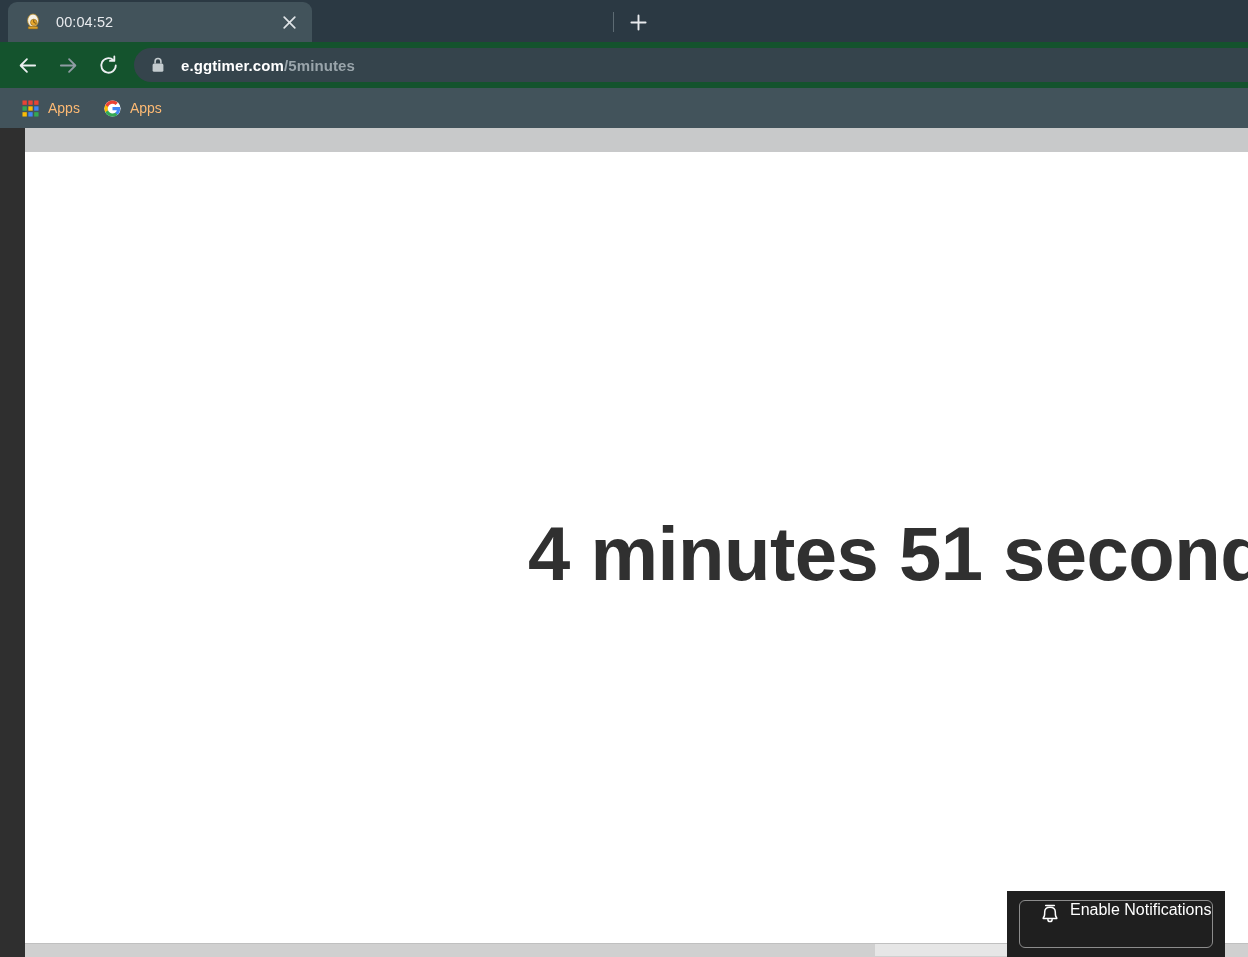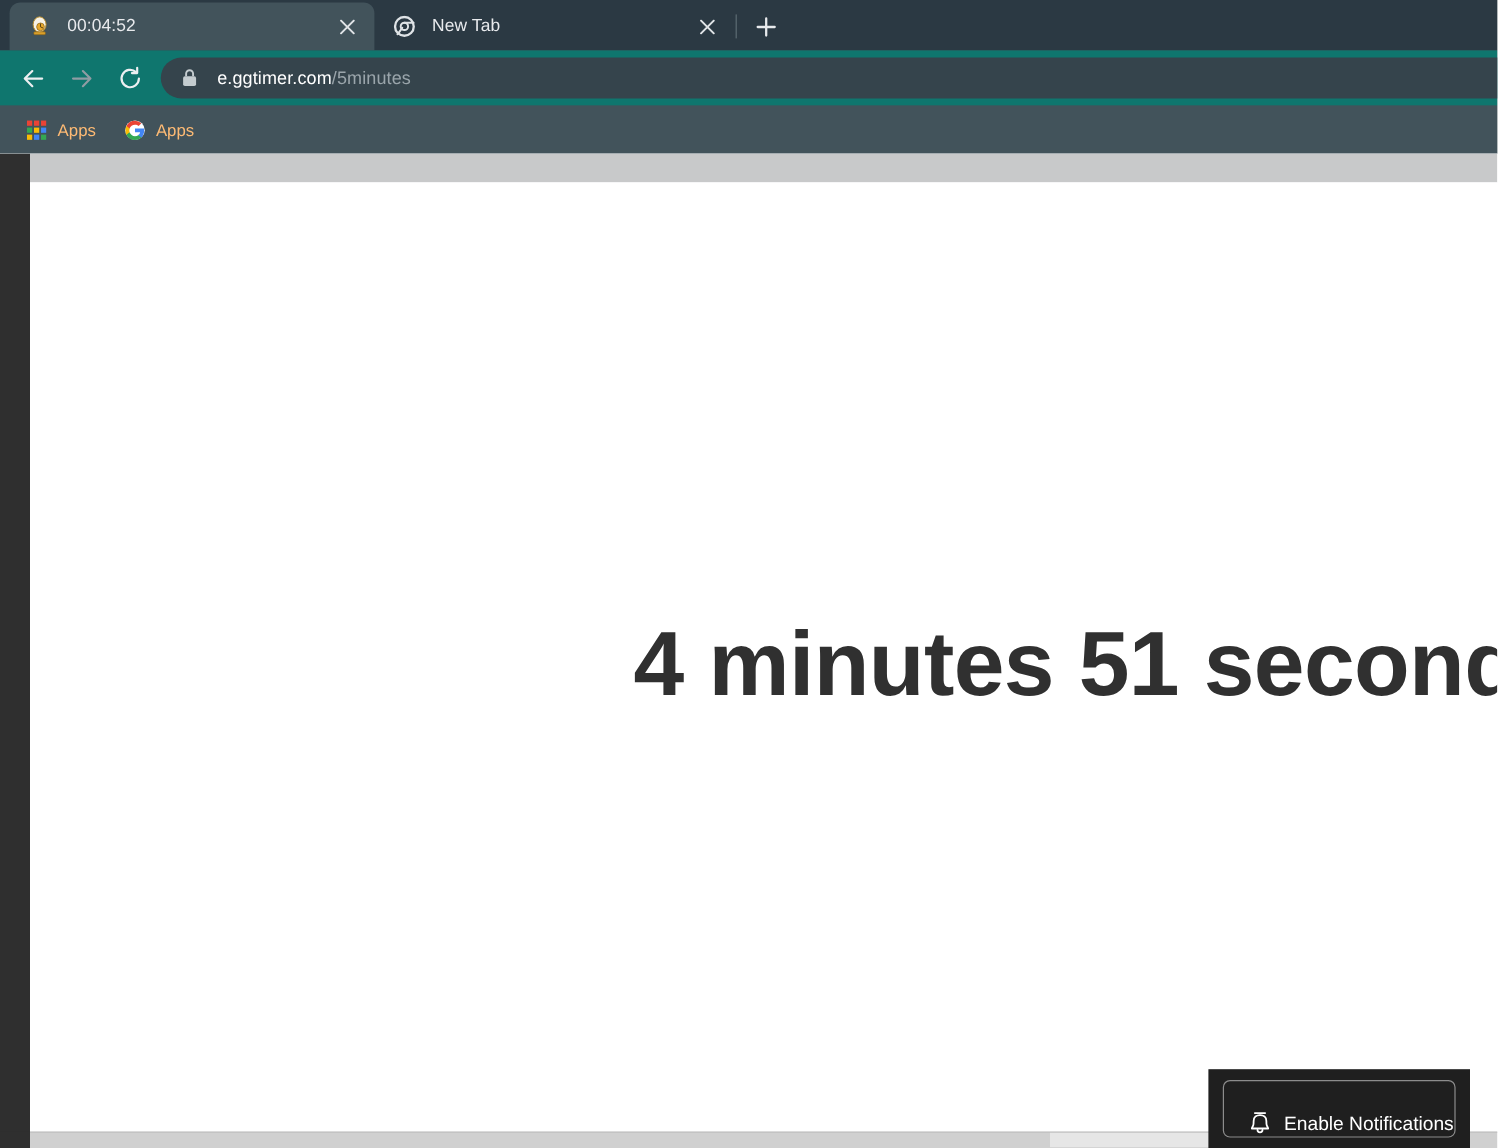--- a/index.html
+++ b/index.html
@@ -109,21 +109,22 @@
     justify-content: center;
     border-radius: 50%;
   }
 
   
   .toolbar {
     position: absolute;
     left: 0; top: 42px;
     width: 1248px;
     height: 46px;
-    background: #0f766e;
+    background: #14532d;
+    font-weight: bold;
   }
 
   .nav-btn {
     position: absolute;
     top: 8px;
     width: 30px;
     height: 30px;
     display: flex;
     align-items: center;
     justify-content: center;
@@ -261,21 +262,21 @@
 
   .notif-inner {
     position: absolute;
     left: 12px;
     top: 9px;
     width: 194px;
     height: 48px;
     border: 1px solid #8c8c8c;
     border-radius: 6px;
     display: flex;
-    align-items: flex-end;
+    align-items: flex-start;
     box-sizing: border-box;
   }
 
   .notif-bell {
     margin-left: 19px;
     width: 22px;
     height: 24px;
     flex: 0 0 auto;
     display: block;
   }
@@ -341,34 +342,20 @@
           <rect x="5.6" y="18" width="12.8" height="3.2" rx="1" fill="none" stroke="#8a6418" stroke-width="0.7"></rect>
         </svg>
         <span class="tab-title">00:04:52</span>
         <span class="tab-close">
           <svg width="13" height="13" viewBox="0 0 13 13">
             <path d="M1.2 1.2 L11.8 11.8 M11.8 1.2 L1.2 11.8" stroke="#dfe3e6" stroke-width="1.7" stroke-linecap="round"></path>
           </svg>
         </span>
       </div>
 
-      <div class="tab inactive">
-        <svg class="tab-favicon" viewBox="0 0 24 24">
-          <circle cx="12" cy="12" r="10.4" fill="none" stroke="#dfe3e6" stroke-width="2.6"></circle>
-          <circle cx="12" cy="12" r="4.1" fill="none" stroke="#dfe3e6" stroke-width="2.2"></circle>
-          <path d="M12 7.9 L22.2 7.9" stroke="#dfe3e6" stroke-width="2.2" stroke-linecap="round"></path>
-          <path d="M9.7 13.6 L4.3 20.8" stroke="#dfe3e6" stroke-width="2.2" stroke-linecap="round"></path>
-        </svg>
-        <span class="tab-title">New Tab</span>
-        <span class="tab-close">
-          <svg width="13" height="13" viewBox="0 0 13 13">
-            <path d="M1.2 1.2 L11.8 11.8 M11.8 1.2 L1.2 11.8" stroke="#dfe3e6" stroke-width="1.7" stroke-linecap="round"></path>
-          </svg>
-        </span>
-      </div>
 
       <div class="tab-divider"></div>
 
       <div class="newtab-btn">
         <svg width="17" height="17" viewBox="0 0 17 17">
           <path d="M8.5 1.4 L8.5 15.6 M1.4 8.5 L15.6 8.5" stroke="#e8eaed" stroke-width="1.9" stroke-linecap="round"></path>
         </svg>
       </div>
     </div>
 

